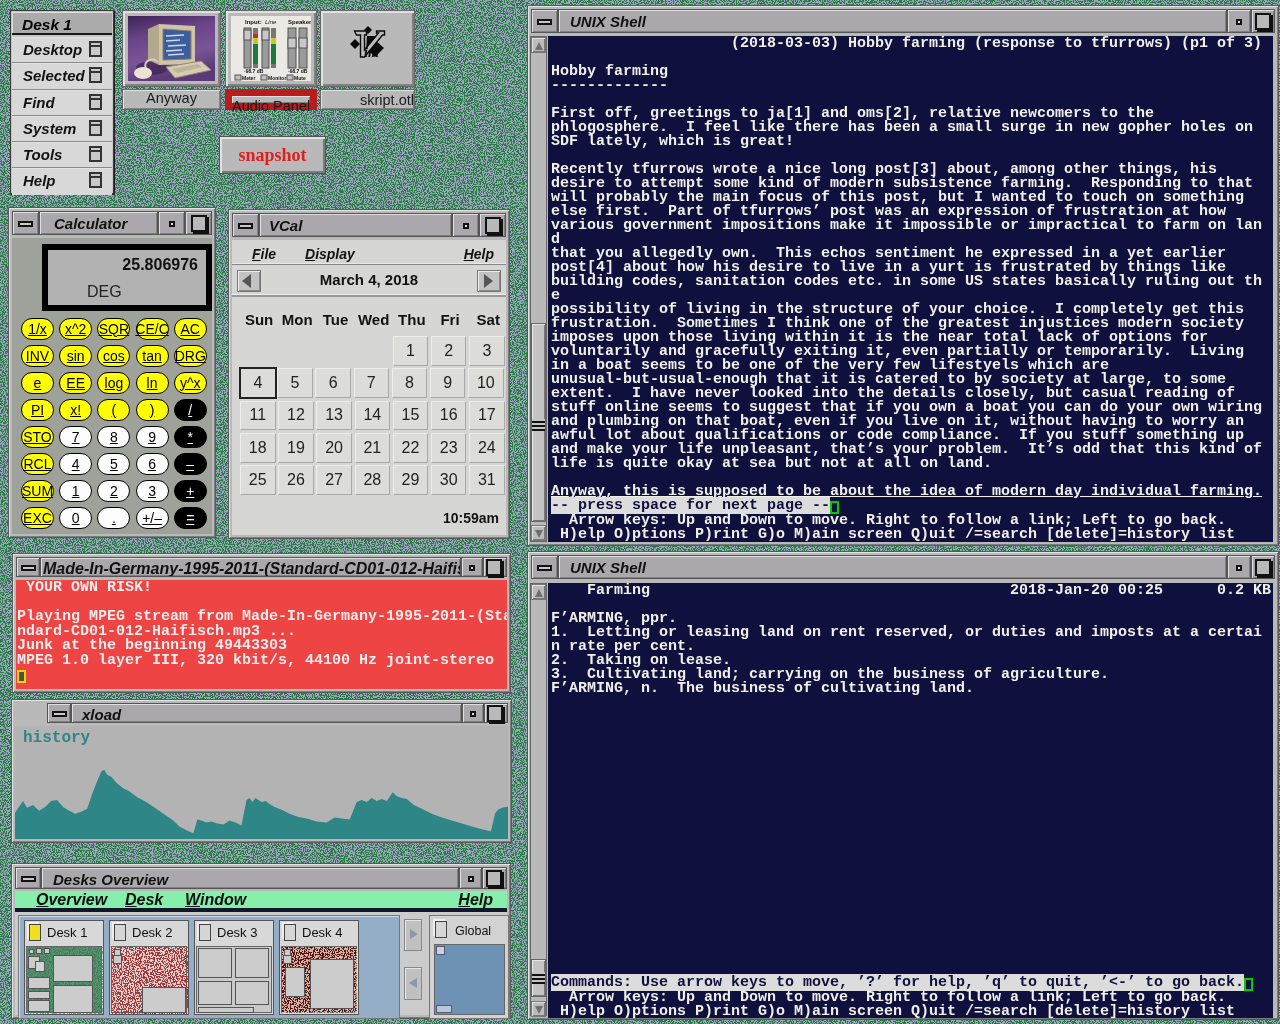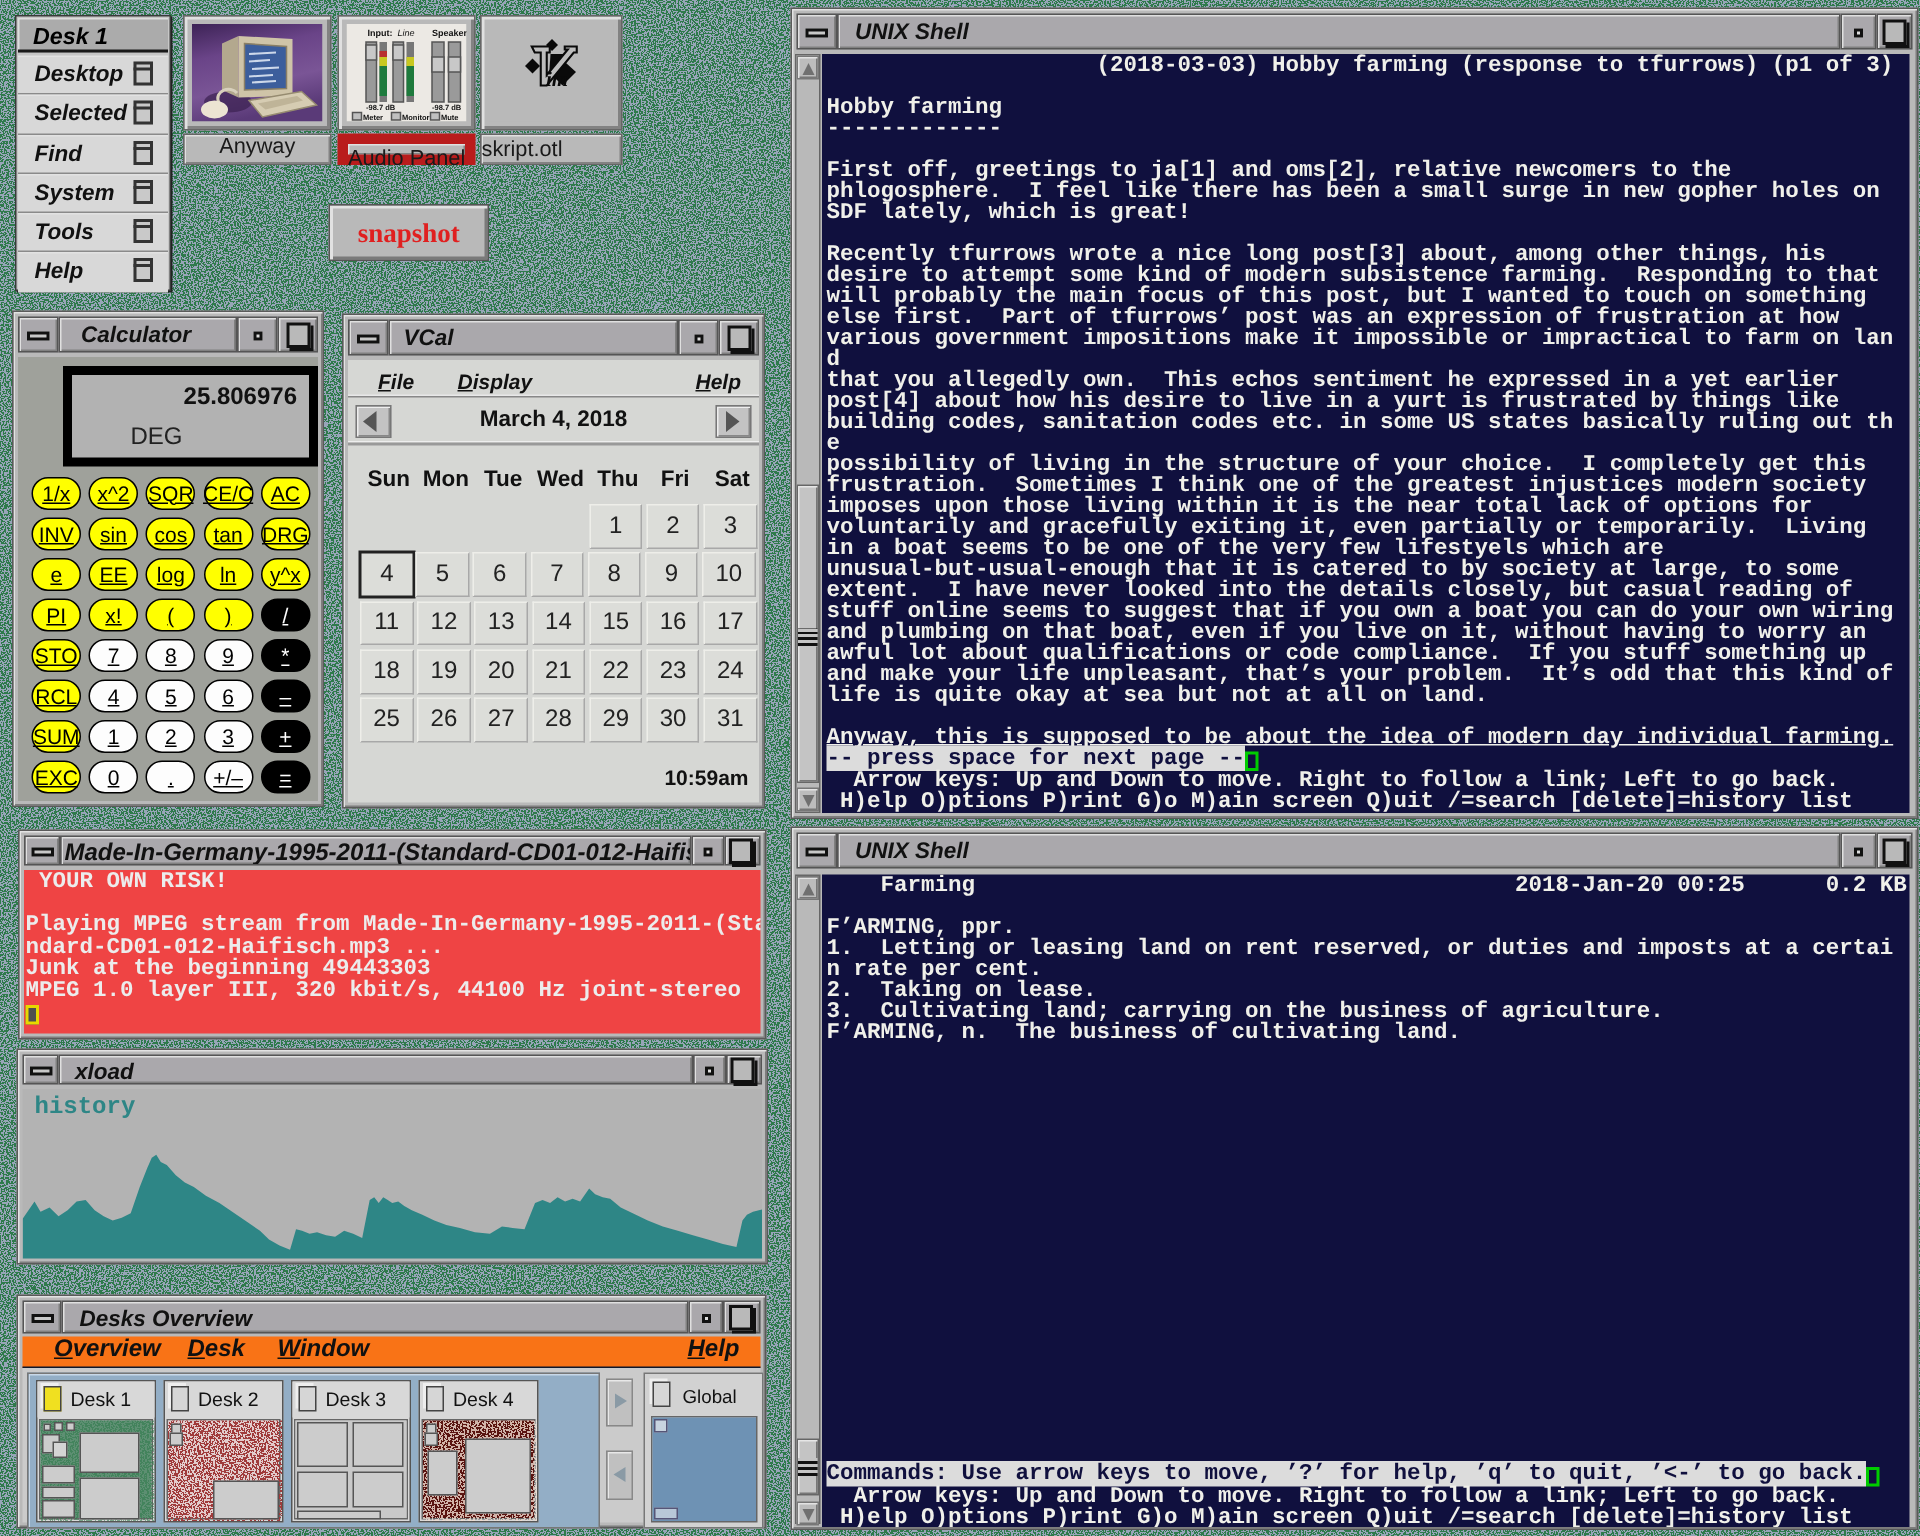--- a/index.html
+++ b/index.html
@@ -129,21 +129,21 @@
 <rect width="83" height="65" fill="#b9b9b9"></rect>
 <g transform="translate(25,12)">
 <path d="M17 -2 L21 2 L17 6 L13 2 Z" fill="#0a0a0a"></path>
 <path d="M-1 16 L4 11 L9 16 L4 21 Z" fill="#0a0a0a"></path>
 <path d="M16 8 L27 8 L15 23 Z" fill="#0a0a0a"></path>
 <path d="M23 11 L33 20 L24 29 L15 20 Z" fill="#0a0a0a"></path>
 <path d="M3.5 3 h12 v4 h-2 v15 l14 -17 h-2 V3 h8 v4 h-2 L13.5 29 h-4 V7 H5.5 z" fill="#bdbdbd" stroke="#0a0a0a" stroke-width="1.4"></path>
 <text x="13" y="29" font-size="14" font-style="italic" font-weight="bold" font-family="Liberation Serif" fill="#0a0a0a">im</text>
 </g>
 </svg></div>
-<div style="position:absolute;left:320px;top:89px;width:95px;height:21px;z-index:2;background:#b9b9b9;border:1px solid #666;box-shadow:inset 1px 1px 0 #e0e0e0,inset -1px -1px 0 #828282;font:14.5px 'Liberation Sans';color:#1a1a1a;text-align:left;white-space:nowrap;padding-top:2px;">skript.otl</div>
+<div style="position:absolute;left:320px;top:89px;width:95px;height:21px;z-index:2;background:#b9b9b9;border:1px solid #666;box-shadow:inset 1px 1px 0 #e0e0e0,inset -1px -1px 0 #828282;font:14.5px 'Liberation Sans';color:#1a1a1a;text-align:right;white-space:nowrap;padding-top:2px;">skript.otl</div>
 
 <div style="position:absolute;left:219px;top:136px;width:107px;height:38px;z-index:2;background:#b9b9b9;border:1px solid #555;box-shadow:inset 2px 2px 0 #e2e2e2,inset -2px -2px 0 #7a7a7a;font:bold 18px 'Liberation Serif';color:#e02020;text-align:center;padding-top:8px;">snapshot</div>
 
 <div class="win" style="left:8px;top:207px;width:208px;height:331px;">
 <div class="tbar">
       <div class="tbtn">
         <div class="mini"></div>
       </div>
       <div class="ttl" style="padding-left:14px;">Calculator</div>
       <div class="tbtn">
@@ -440,21 +440,21 @@
 <div class="term" style="left:3px;top:26px;right:3px;bottom:3px;background:#ef4444;color:#ececec;font-weight:bold;line-height:14.5px;padding:1px 4px 0 1px;"> YOUR OWN RISK!
 
 Playing MPEG stream from Made-In-Germany-1995-2011-(Sta
 ndard-CD01-012-Haifisch.mp3 ...
 Junk at the beginning 49443303
 MPEG 1.0 layer III, 320 kbit/s, 44100 Hz joint-stereo
 <span class="cur" style="border-color:#e8d800;background:#4f4f4f;"></span></div>
 </div>
 
 <div class="win" style="left:11px;top:699px;width:501px;height:144px;">
-<div class="tbar" style="height:20px;">
+<div class="tbar" style="height:20px;margin-left:32px;">
       <div class="tbtn" style="width:24px;">
         <div class="mini" style="top:7px;left:4px;"></div>
       </div>
       <div class="ttl" style="font-size:15px;padding:2px 0 0 10px;">xload</div>
       <div class="tbtn" style="width:22px;">
         <div class="dot" style="left:7px;top:7px;"></div>
       </div>
       <div class="tbtn" style="width:24px;">
         <div class="maxi" style="top:1px;left:2px;"></div>
       </div>
@@ -473,21 +473,21 @@
         <div class="mini" style="top:8px;"></div>
       </div>
       <div class="ttl" style="font-size:15px;padding:3px 0 0 11px;">Desks Overview</div>
       <div class="tbtn" style="width:23px;">
         <div class="dot" style="left:8px;top:8px;"></div>
       </div>
       <div class="tbtn" style="width:25px;">
         <div class="maxi" style="top:2px;left:3px;"></div>
       </div>
     </div>
-<div class="menu" style="position:absolute;left:3px;top:27px;right:3px;height:21px;background:#f97316;border-bottom:1px solid #0f172a;">
+<div class="menu" style="position:absolute;left:3px;top:27px;right:3px;height:21px;background:#86efac;border-bottom:4px solid #0f172a;">
 <span style="position:absolute;left:21px;"><u>O</u>verview</span>
       <span style="position:absolute;left:110px;"><u>D</u>esk</span>
       <span style="position:absolute;left:170px;"><u>W</u>indow</span>
       <span style="position:absolute;right:14px;"><u>H</u>elp</span>
     </div>
 <div style="position:absolute;left:3px;top:48px;right:3px;bottom:3px;background:#cbcbcb;"></div>
 <div style="position:absolute;left:6px;top:51px;width:382px;height:104px;background:#93aec6;border:1px solid #777;box-shadow:inset 1px 1px 0 #c8d8e8;">
 <div style="position:absolute;left:5px;top:4px;width:80px;height:95px;border:1px solid #555;background:#d8d8d8;">
 <div style="position:absolute;left:0;top:0;right:0;height:24px;background:#d8d8d8;">
 <div style="position:absolute;left:4px;top:3px;width:12px;height:17px;border:1px solid #444;background:#f0e020;box-shadow:-2px -2px 0 #eee;"></div>

